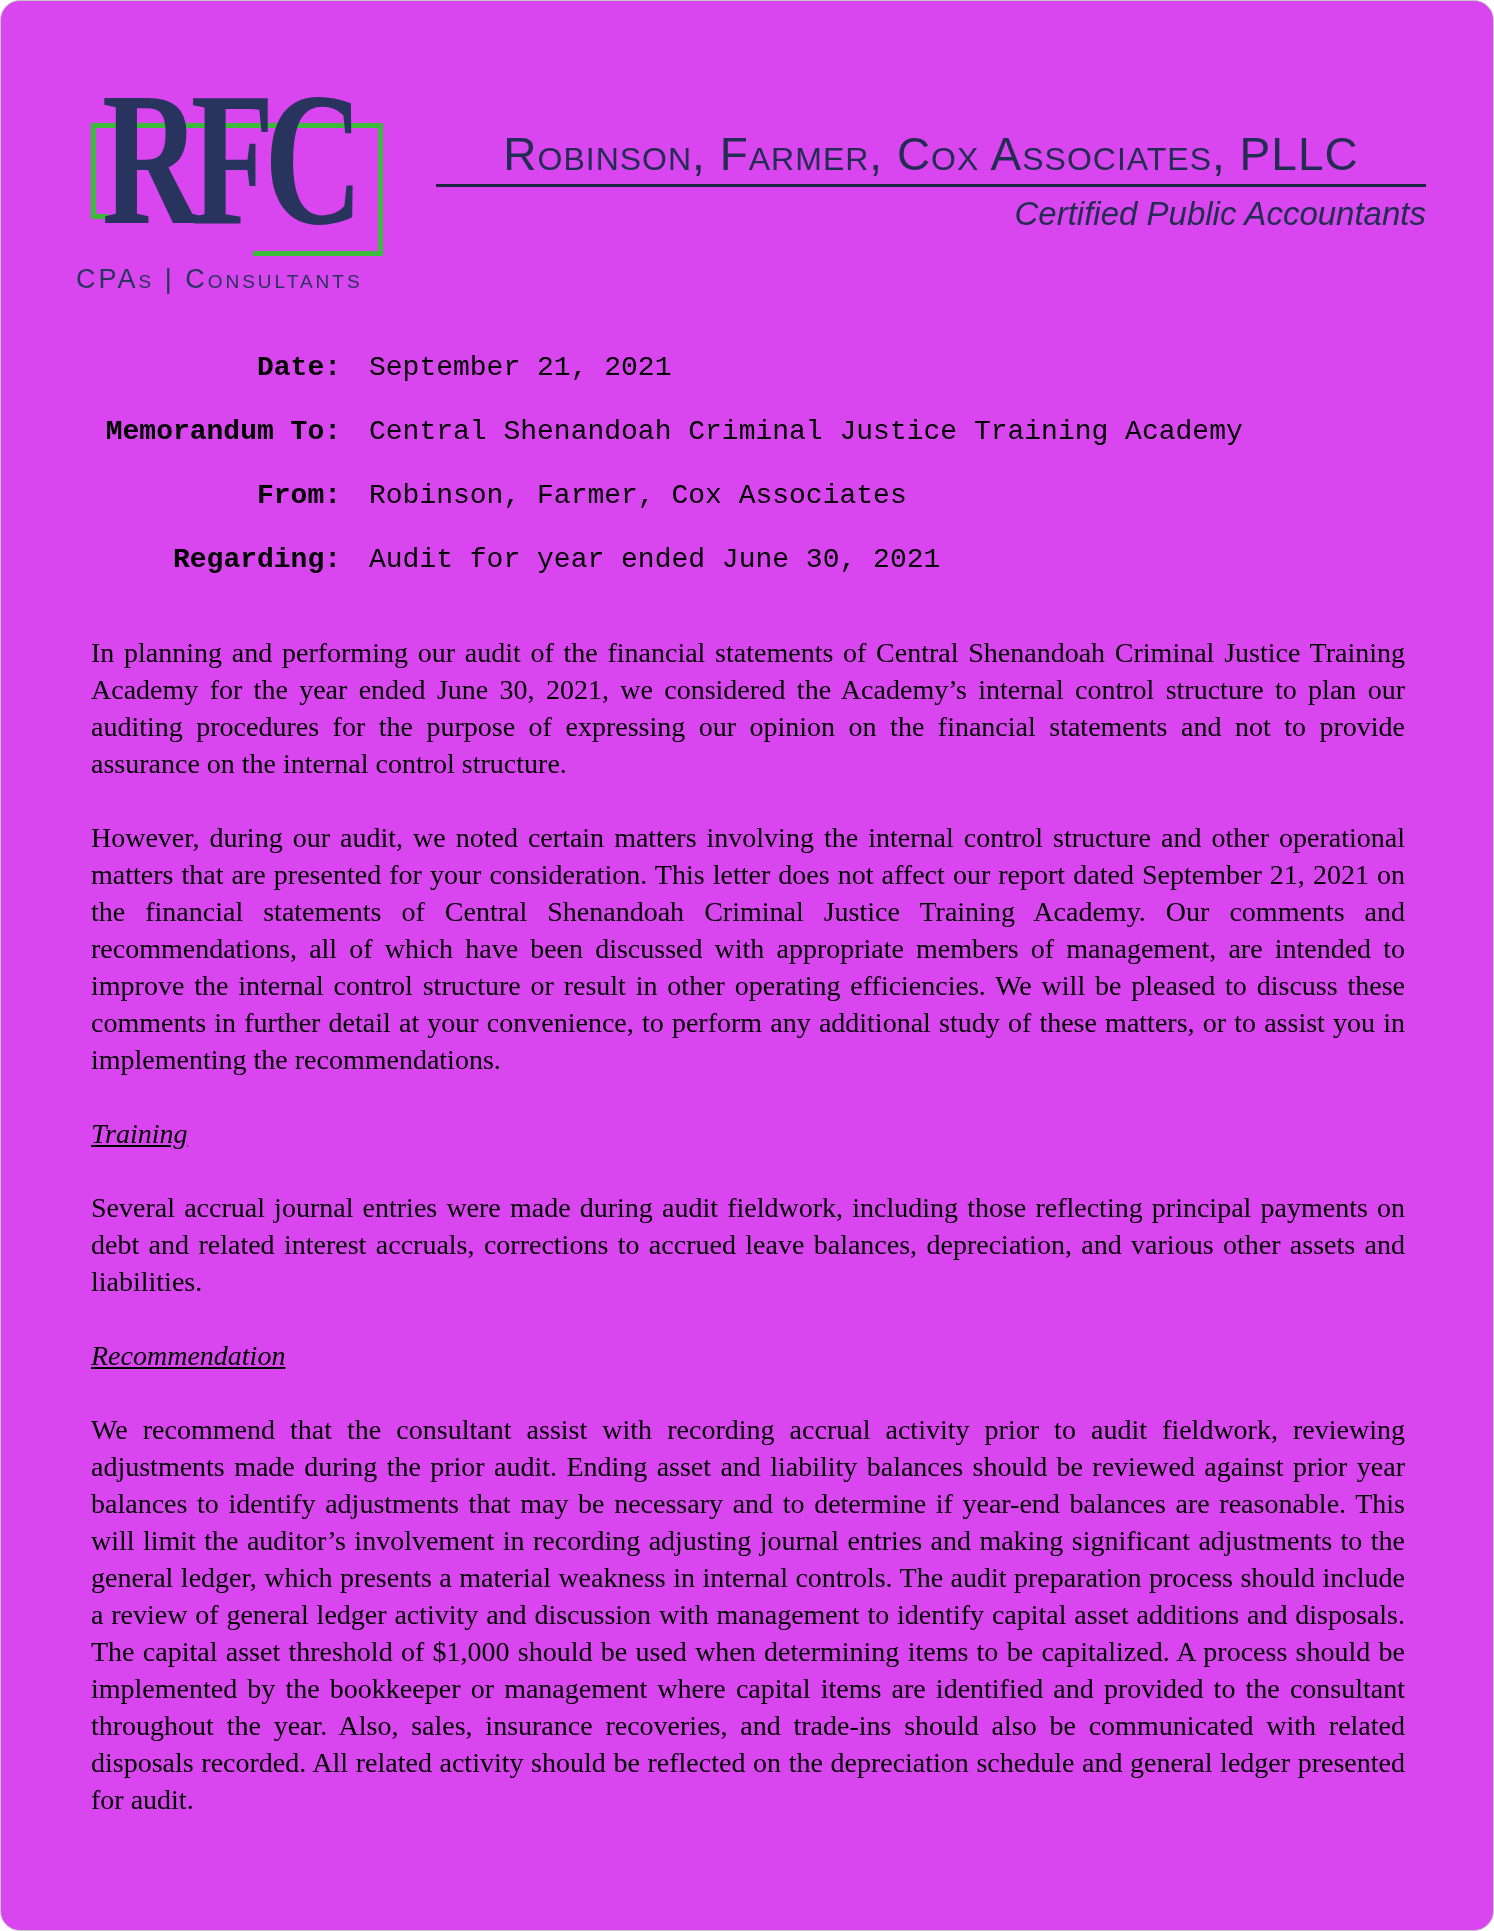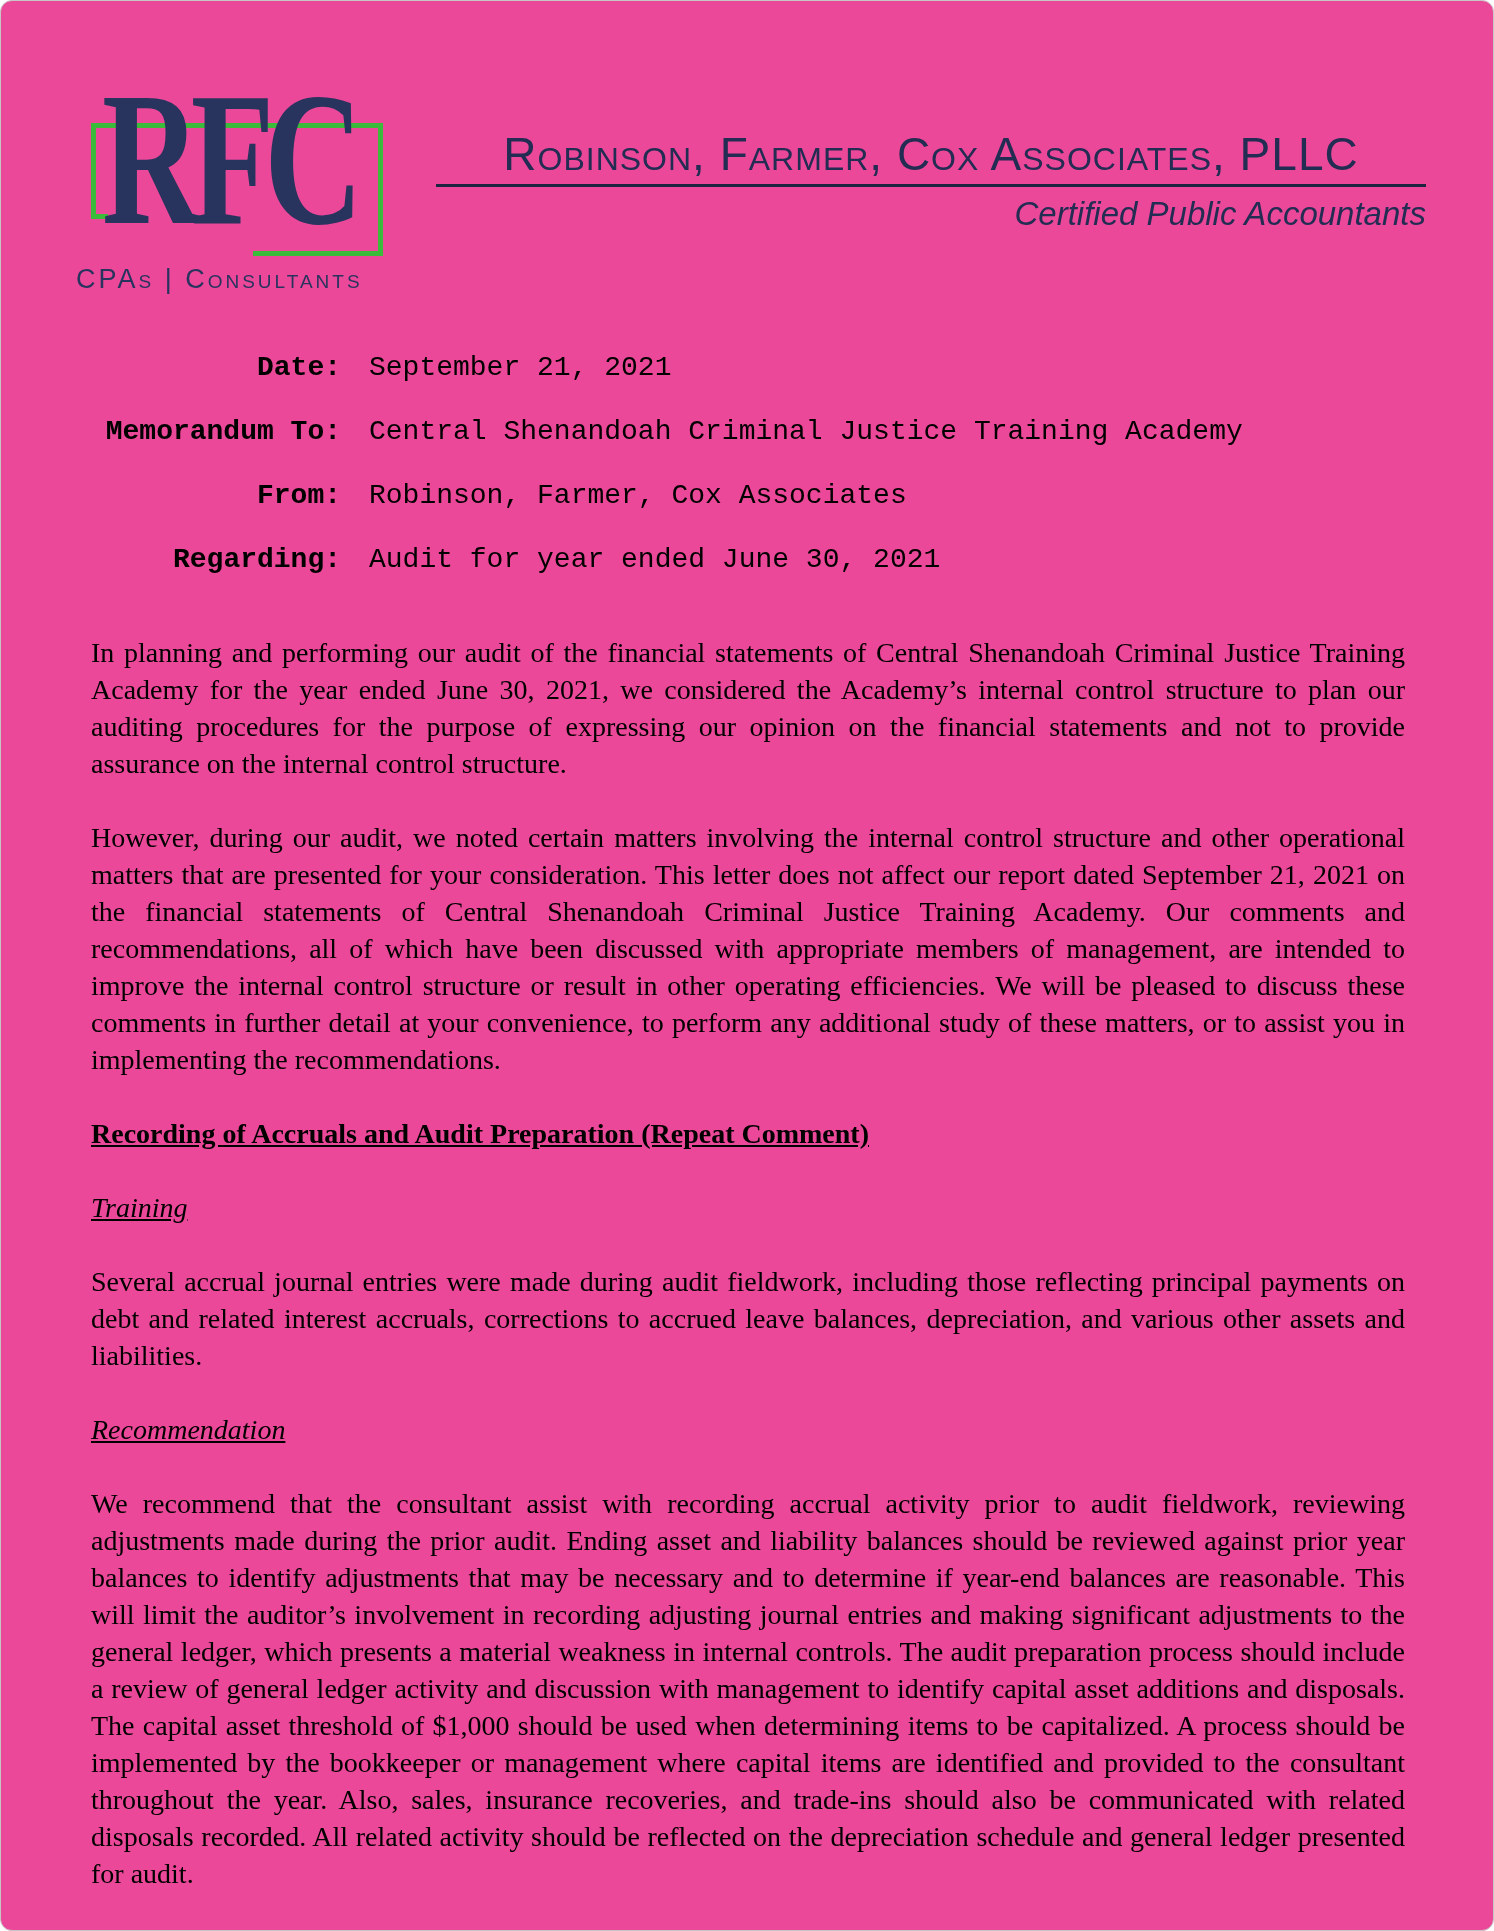--- a/index.html
+++ b/index.html
@@ -1,22 +1,22 @@
 <!DOCTYPE html>
 <html><head>
 <meta charset="utf-8">
 <style>
   html, body { margin: 0; padding: 0; background: #ffffff; }
   .page {
     position: relative;
     width: 1492px;
     height: 1929px;
-    background: #ec4899;
+    background: #d946ef;
     border: 1px solid #c6c6c6;
-    border-radius: 12px;
+    border-radius: 20px;
     box-sizing: content-box;
     overflow: hidden;
     font-family: "Liberation Serif", serif;
     color: #000000;
   }
 
   
   .logo-block { position: absolute; left: 75px; top: 95px; width: 312px; height: 210px; }
   .frame-seg { position: absolute; background: #3abc3a; }
   .frame-top    { left: 15px;  top: 27px;  width: 292px; height: 5px; }
@@ -114,20 +114,19 @@
     </div>
     <div class="memo-row">
       <div class="memo-label">Regarding:</div>
       <div class="memo-value">Audit for year ended June 30, 2021</div>
     </div>
   </div>
 
   <div class="body-block">
     <p>In planning and performing our audit of the financial statements of Central Shenandoah Criminal Justice Training Academy for the year ended June 30, 2021, we considered the Academy’s internal control structure to plan our auditing procedures for the purpose of expressing our opinion on the financial statements and not to provide assurance on the internal control structure.</p>
     <p>However, during our audit, we noted certain matters involving the internal control structure and other operational matters that are presented for your consideration.  This letter does not affect our report dated September 21, 2021 on the financial statements of Central Shenandoah Criminal Justice Training Academy. Our comments and recommendations, all of which have been discussed with appropriate members of management, are intended to improve the internal control structure or result in other operating efficiencies.  We will be pleased to discuss these comments in further detail at your convenience, to perform any additional study of these matters, or to assist you in implementing the recommendations.</p>
-    <div class="section-heading">Recording of Accruals and Audit Preparation (Repeat Comment)</div>
     <div class="sub-heading">Training</div>
     <p>Several accrual journal entries were made during audit fieldwork, including those reflecting principal payments on debt and related interest accruals, corrections to accrued leave balances, depreciation, and various other assets and liabilities.</p>
     <div class="sub-heading">Recommendation</div>
     <p>We recommend that the consultant assist with recording accrual activity prior to audit fieldwork, reviewing adjustments made during the prior audit. Ending asset and liability balances should be reviewed against prior year balances to identify adjustments that may be necessary and to determine if year-end balances are reasonable. This will limit the auditor’s involvement in recording adjusting journal entries and making significant adjustments to the general ledger, which presents a material weakness in internal controls. The audit preparation process should include a review of general ledger activity and discussion with management to identify capital asset additions and disposals. The capital asset threshold of $1,000 should be used when determining items to be capitalized. A process should be implemented by the bookkeeper or management where capital items are identified and provided to the consultant throughout the year.  Also, sales, insurance recoveries, and trade-ins should also be communicated with related disposals recorded. All related activity should be reflected on the depreciation schedule and general ledger presented for audit.</p>
   </div>
 
 </div>
 
 </body></html>

